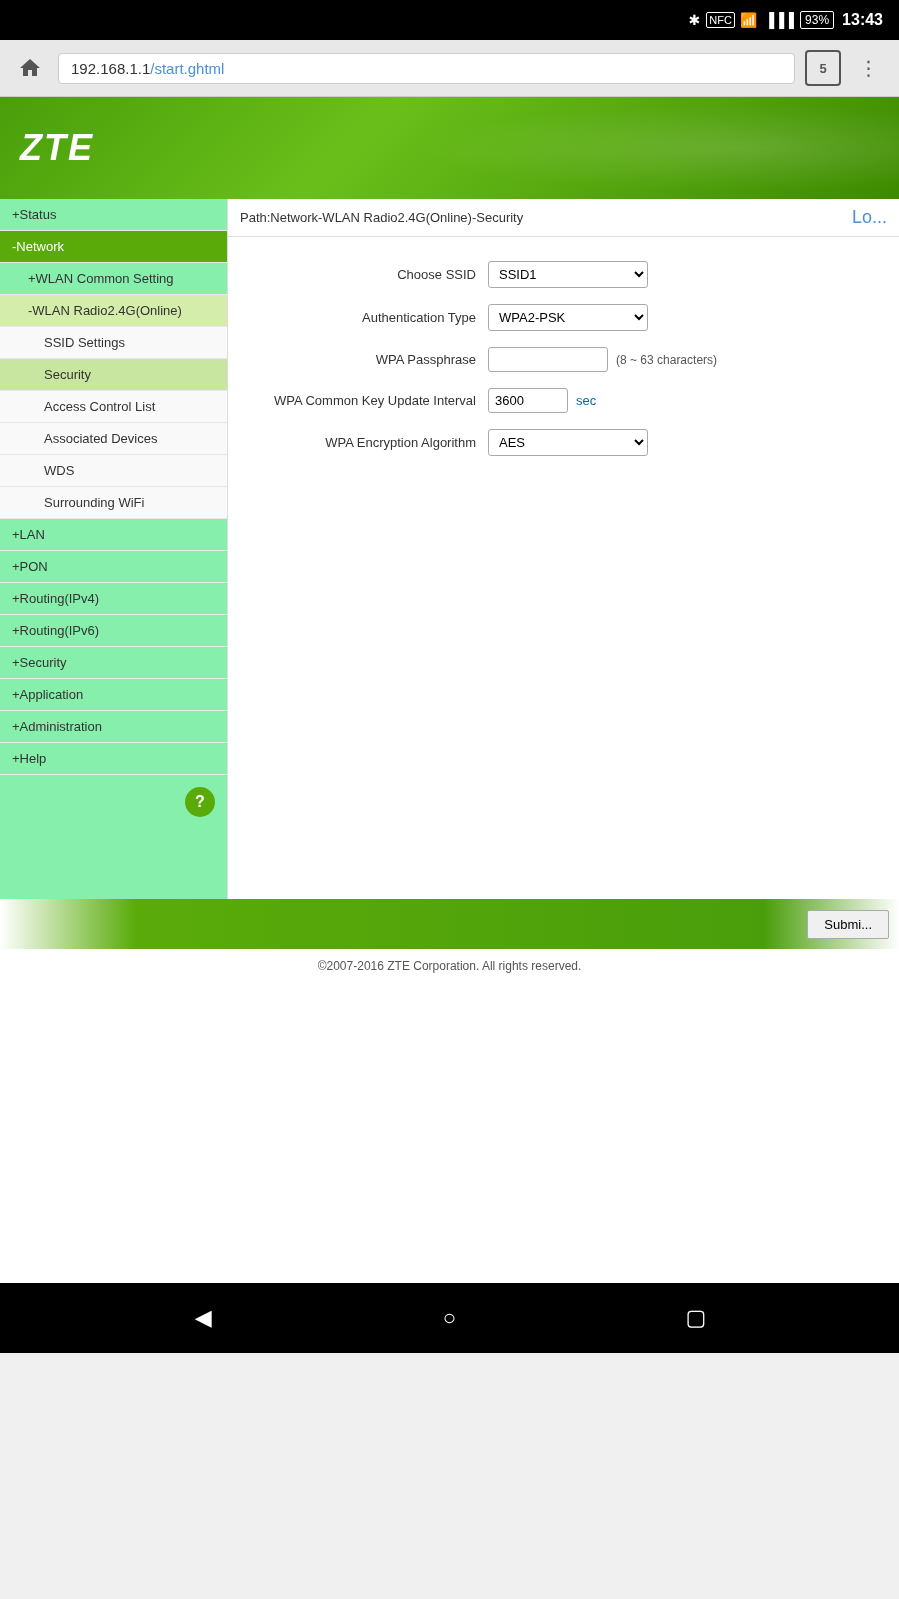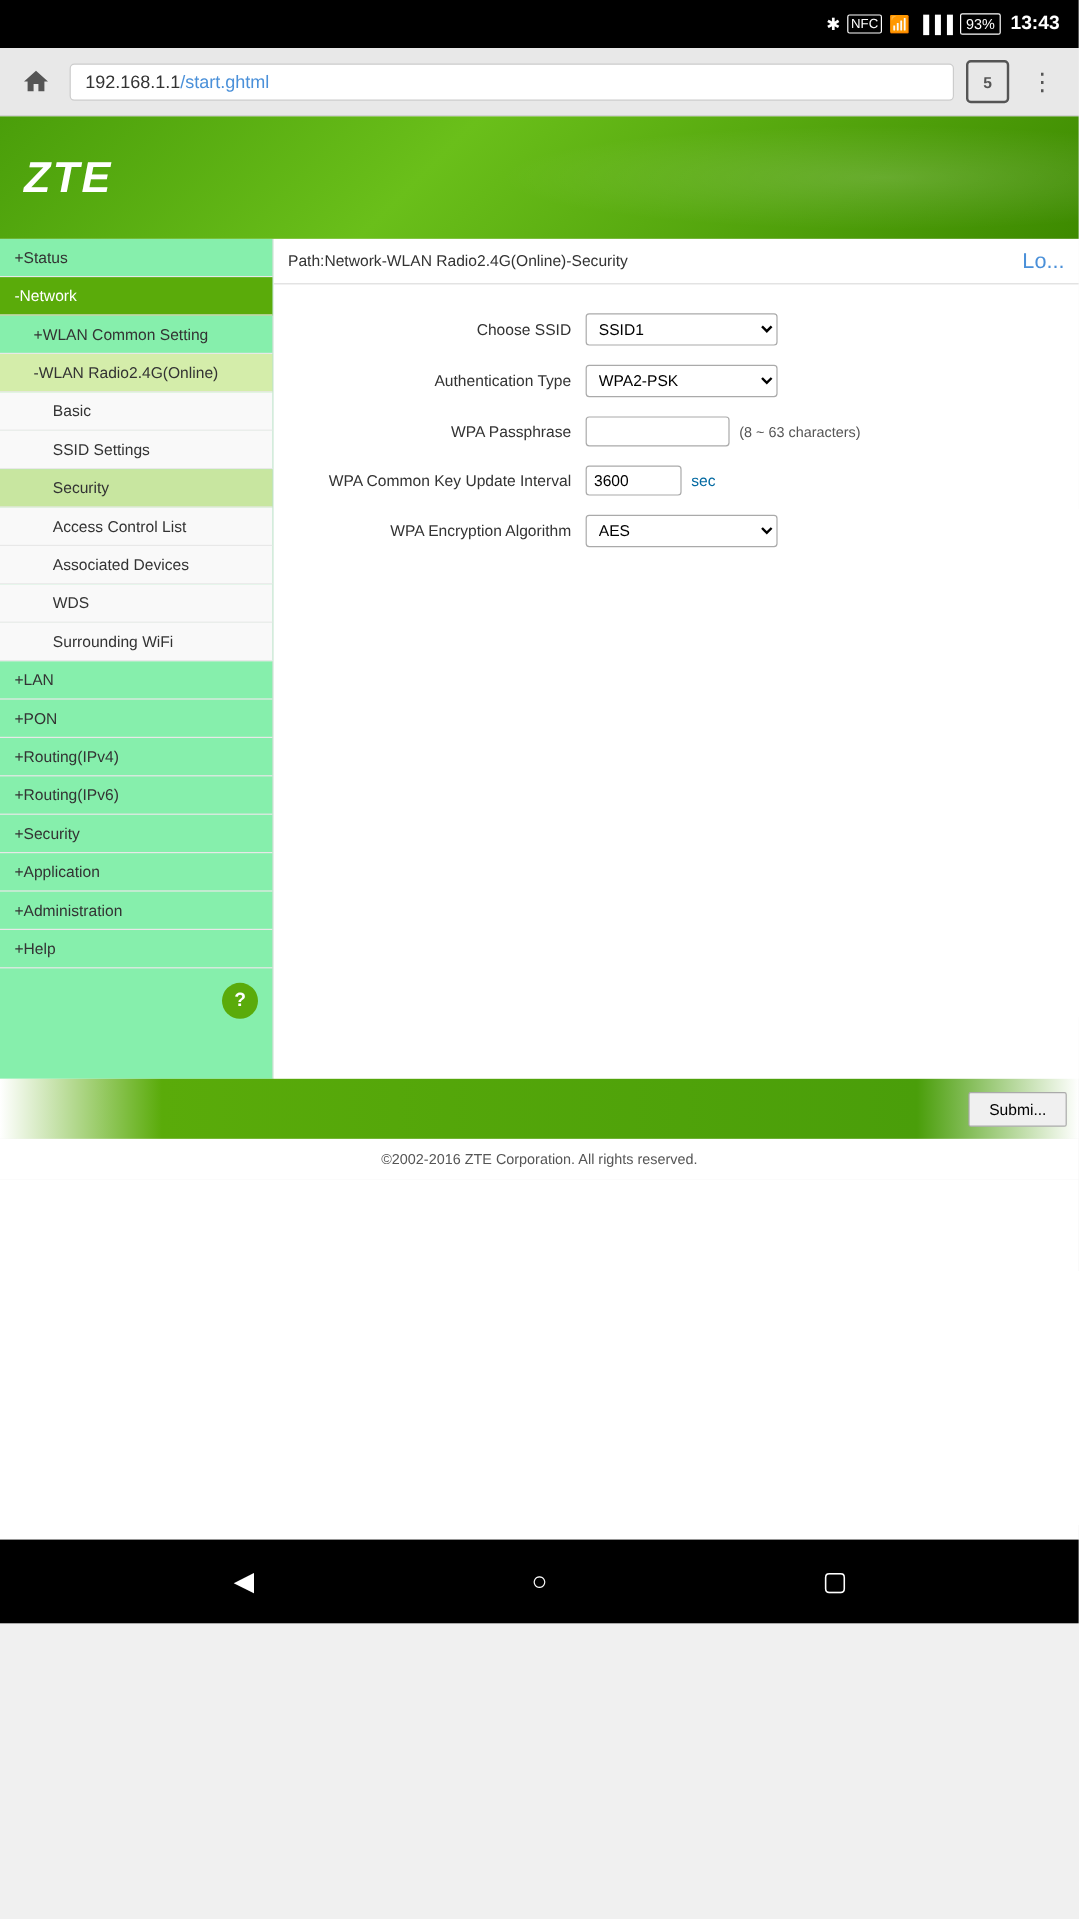--- a/index.html
+++ b/index.html
@@ -294,23 +294,20 @@
       <div class="sidebar-item active-parent">
         <span>-Network</span>
       </div>
       <div class="sidebar-item sub-item">
         <span>+WLAN Common Setting</span>
       </div>
       <div class="sidebar-item sub-item" style="background:#d4edaa; color:#333;">
         <span>-WLAN Radio2.4G(Online)</span>
       </div>
       <div class="sidebar-item sub-sub-item">
-        <span>Basic</span>
-      </div>
-      <div class="sidebar-item sub-sub-item">
         <span>SSID Settings</span>
       </div>
       <div class="sidebar-item sub-sub-item active" style="background:#c8e6a0;">
         <span>Security</span>
       </div>
       <div class="sidebar-item sub-sub-item">
         <span>Access Control List</span>
       </div>
       <div class="sidebar-item sub-sub-item">
         <span>Associated Devices</span>
@@ -416,21 +413,21 @@
 
     </div>
   </div>
 </div>
 
 <div class="page-footer">
   <button class="submit-btn">Submi...</button>
 </div>
 
 <div class="copyright-bar">
-  <span>©2002-2016 ZTE Corporation. All rights reserved.</span>
+  <span>©2007-2016 ZTE Corporation. All rights reserved.</span>
 </div>
 
 <div style="background:#fff; height: 300px;"></div>
 
 <div class="android-nav">
   <div class="nav-btn">◀</div>
   <div class="nav-btn">○</div>
   <div class="nav-btn">▢</div>
 </div>
 

